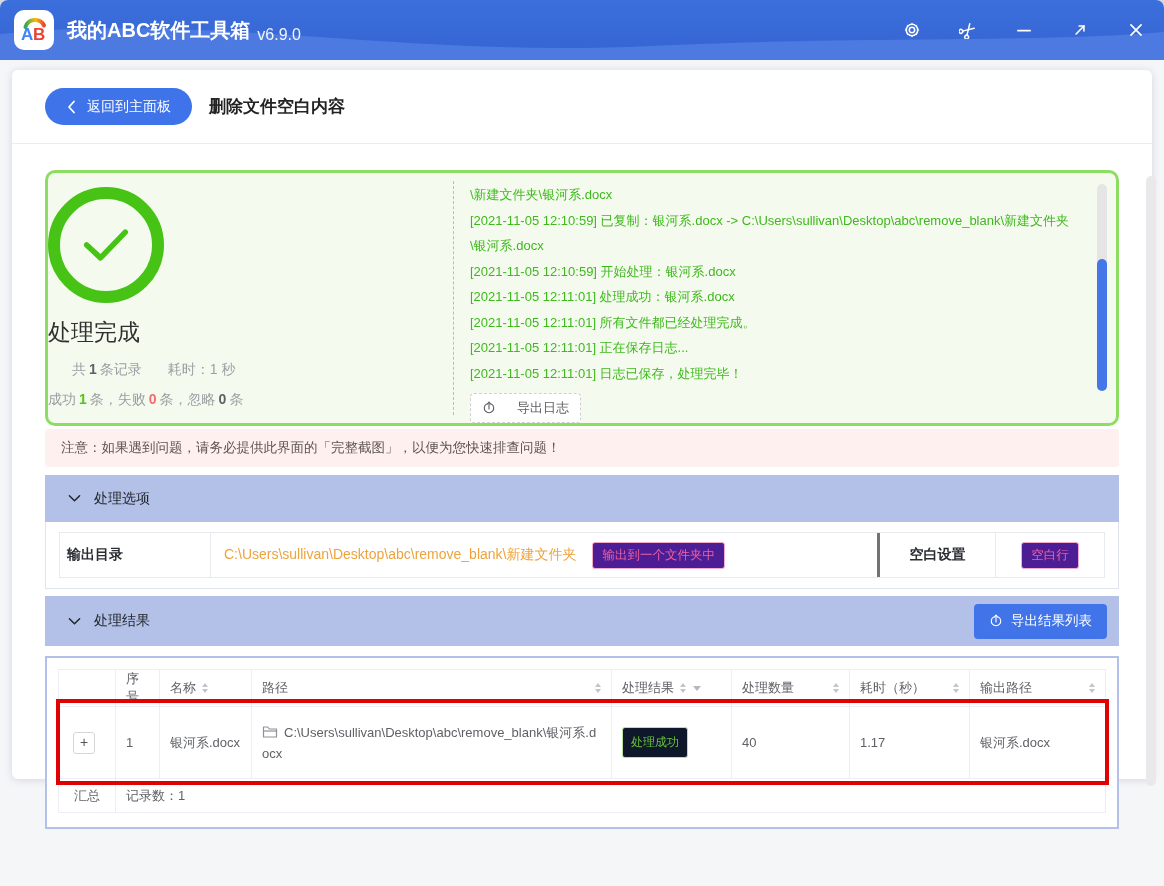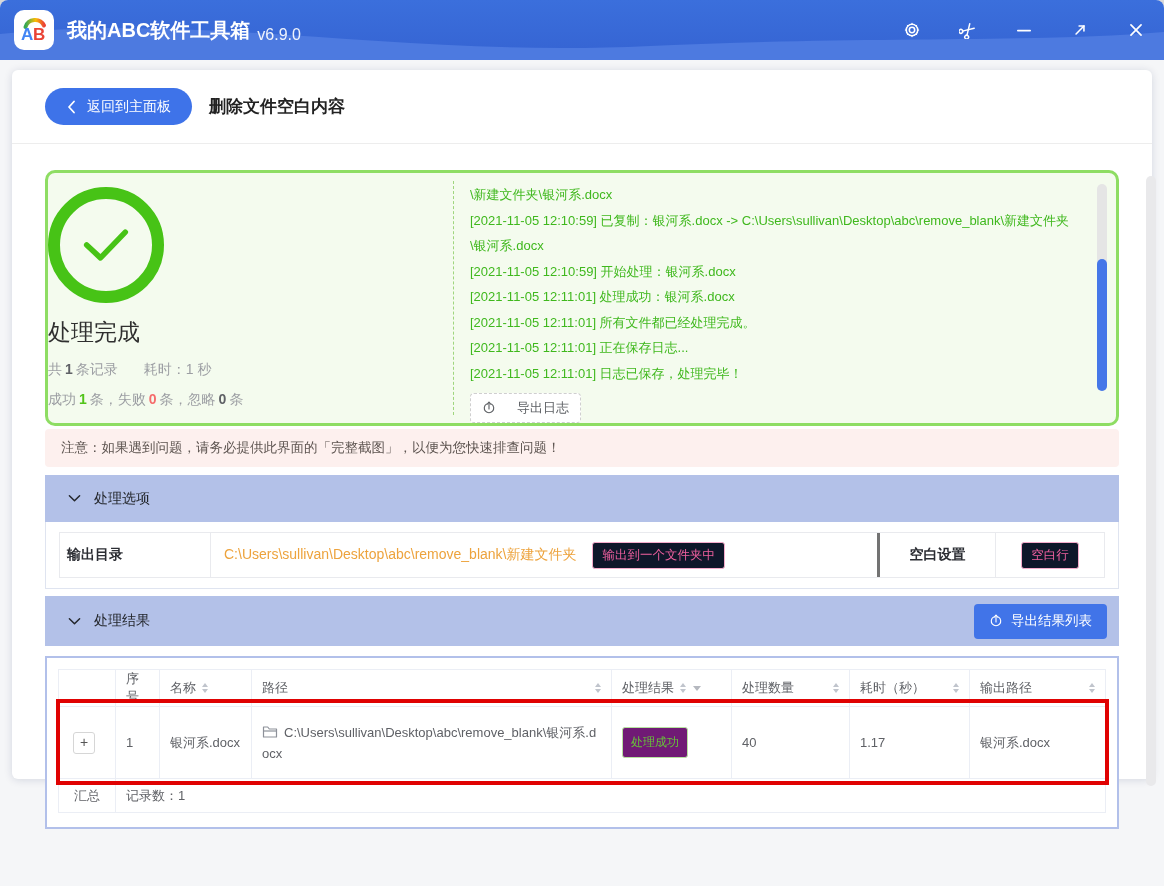--- a/index.html
+++ b/index.html
@@ -33,21 +33,21 @@
   .card-body { position:relative; padding:26px 33px 0; }
 
   
   .success-panel { display:flex; height:256px; border:3px solid #8edd63; border-radius:10px;
                    background:#f4fbee; }
   .sp-left { width:405px; flex-shrink:0; display:flex; flex-direction:column; align-items:flex-start;
              justify-content:center; }
   .ring { width:116px; height:116px; border-radius:50%; border:12px solid #47c316;
           display:flex; align-items:center; justify-content:center; }
   .sp-title { font-size:23px; color:#2f2f2f; margin-top:14px; }
-  .sp-line1 { margin-top:13px; font-size:14px; color:#9c9ea3; }
+  .sp-line1 { margin-top:13px; font-size:14px; color:#9c9ea3;margin-left:24px; }
   .sp-line2 { margin-top:12px; font-size:14px; color:#9c9ea3; }
   .sp-line1 b, .sp-line2 b { margin:0 3px; font-weight:bold; }
   b.num-dark { color:#5f6166; } b.num-green { color:#52c41a; } b.num-red { color:#f56c6c; }
   .sp-elapsed { margin-left:26px; }
   .sp-divider { width:0; border-left:1px dashed #9fd57d; margin:8px 0; }
   .sp-right { flex:1; position:relative; padding:9px 34px 10px 16px; }
   .log-line { font-size:13px; color:#3fb81d; line-height:25.5px; word-break:break-all; }
   .export-log { margin-top:7px; display:inline-flex; align-items:center; gap:21px; padding:5px 11px;
                 border:1px dashed #cfcfcf; border-radius:4px; background:#fff; color:#5e6165;
                 font-size:13px; cursor:pointer; }
@@ -73,41 +73,41 @@
   .opt-row { display:flex; border:1px solid #e9eaee; min-height:46px; }
   .opt-cell { display:flex; align-items:center; }
   .opt-label  { width:151px; padding-left:7px; font-weight:bold; font-size:14px; color:#2b2d33;
                 border-right:1px solid #e9eaee; }
   .opt-value  { flex:1; padding:0 13px; gap:16px; border-right:3px solid #737373; }
   .opt-path { color:#eda33d; font-size:14px; }
   .opt-label2 { width:116px; justify-content:center; font-weight:bold; font-size:14px; color:#2b2d33;
                 border-right:1px solid #e9eaee; }
   .opt-tagcell { width:108px; justify-content:center; }
   .tag-pink { display:inline-flex; align-items:center; padding:4px 9px; border:1px solid #f5abcb;
-              background:#0f172a; color:#f0609f; font-size:12.5px; border-radius:3px; white-space:nowrap; }
+              background:#4c1d95; color:#f0609f; font-size:12.5px; border-radius:3px; white-space:nowrap; }
 
   
   .results-box { margin-top:10px; border:2px solid #b2c0ea; background:#fff; padding:11px 11px 14px; }
   table.results { width:100%; border-collapse:collapse; table-layout:fixed; font-size:13px; color:#5f6166; }
   table.results th { border:1px solid #ebeef5; height:30px; font-weight:500; color:#5f6166;
                      text-align:left; padding:0 10px; }
   table.results td { border:1px solid #ebeef5; padding:6px 10px; vertical-align:middle;
                      word-break:break-all; line-height:21px; }
   tr.data-row { height:72px; }
   .hwrap { display:flex; align-items:center; gap:6px; }
   .caret { display:inline-flex; flex-direction:column; gap:2px; }
   .caret i { width:0; height:0; border-left:3.5px solid transparent; border-right:3.5px solid transparent; }
   .caret .up { border-bottom:4px solid #c0c4cc; }
   .caret .dn { border-top:4px solid #c0c4cc; }
   .filter-tri { width:0; height:0; border-left:4px solid transparent; border-right:4px solid transparent;
                 border-top:5px solid #b5b8bf; margin-left:1px; }
   .expand-btn { width:22px; height:22px; border:1px solid #d6d6d6; border-radius:3px; background:#fff;
                 color:#555; font-size:14px; display:flex; align-items:center; justify-content:center;
                 cursor:pointer; margin-left:4px; }
-  .tag-green { display:inline-flex; padding:4px 8px; border:1px solid #b6e2a0; background:#701a75;
+  .tag-green { display:inline-flex; padding:4px 8px; border:1px solid #b6e2a0; background:#0f172a;
                color:#67c23a; font-size:12px; border-radius:3px; white-space:nowrap; }
   .folder-ic { vertical-align:-2px; margin-right:6px; }
   tr.summary-row td { height:34px; padding:0 10px; }
   .sum-label { text-align:center; }
 
   
   .annotation { position:absolute; left:56px; top:699px; width:1053px; height:86px;
                 border:4px solid #e00202; z-index:6; pointer-events:none; }
   .page-scrollbar { position:absolute; right:8px; top:176px; width:10px; height:610px;
                     background:#e9e9eb; border-radius:5px; z-index:3; }

